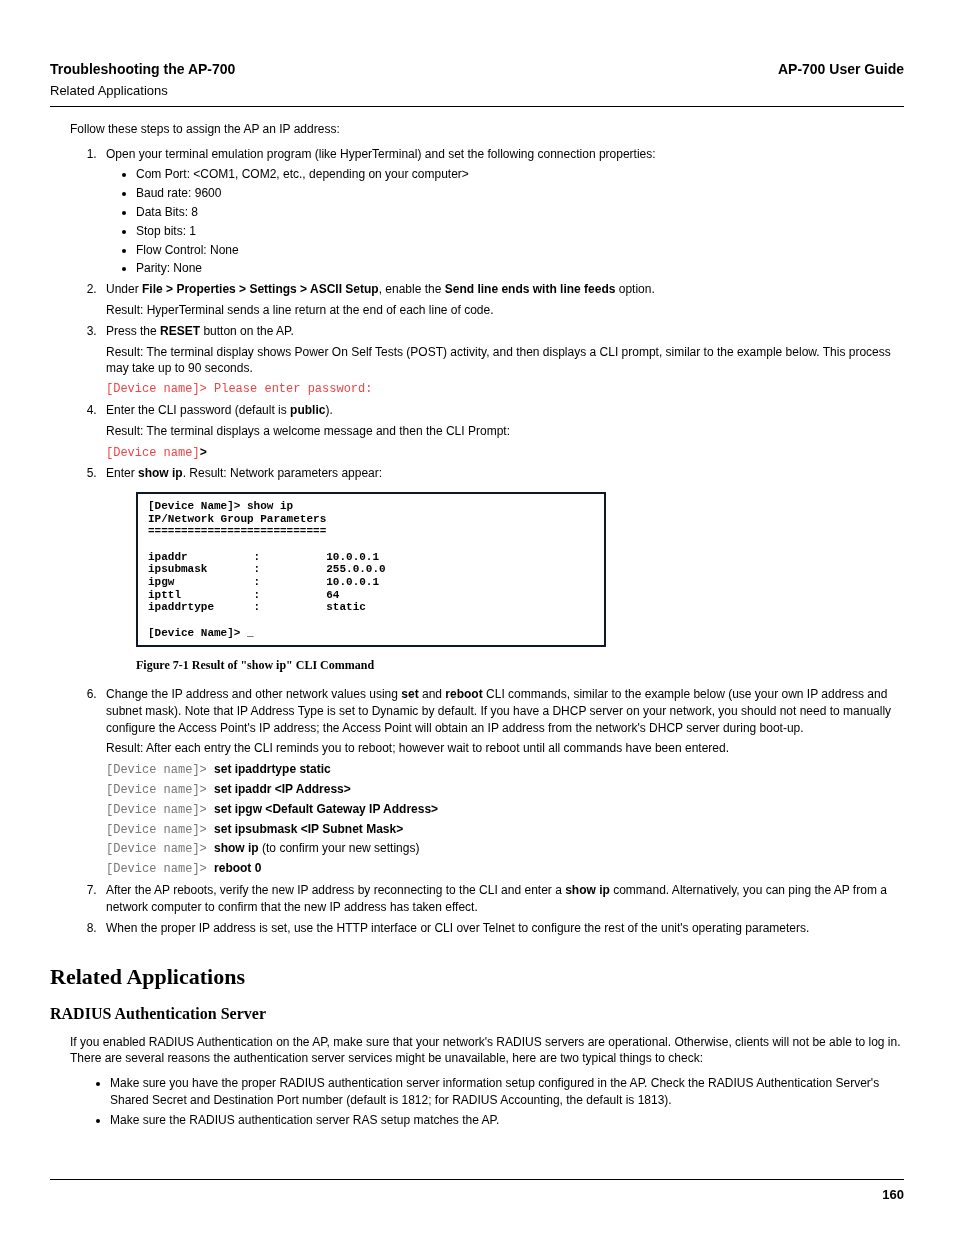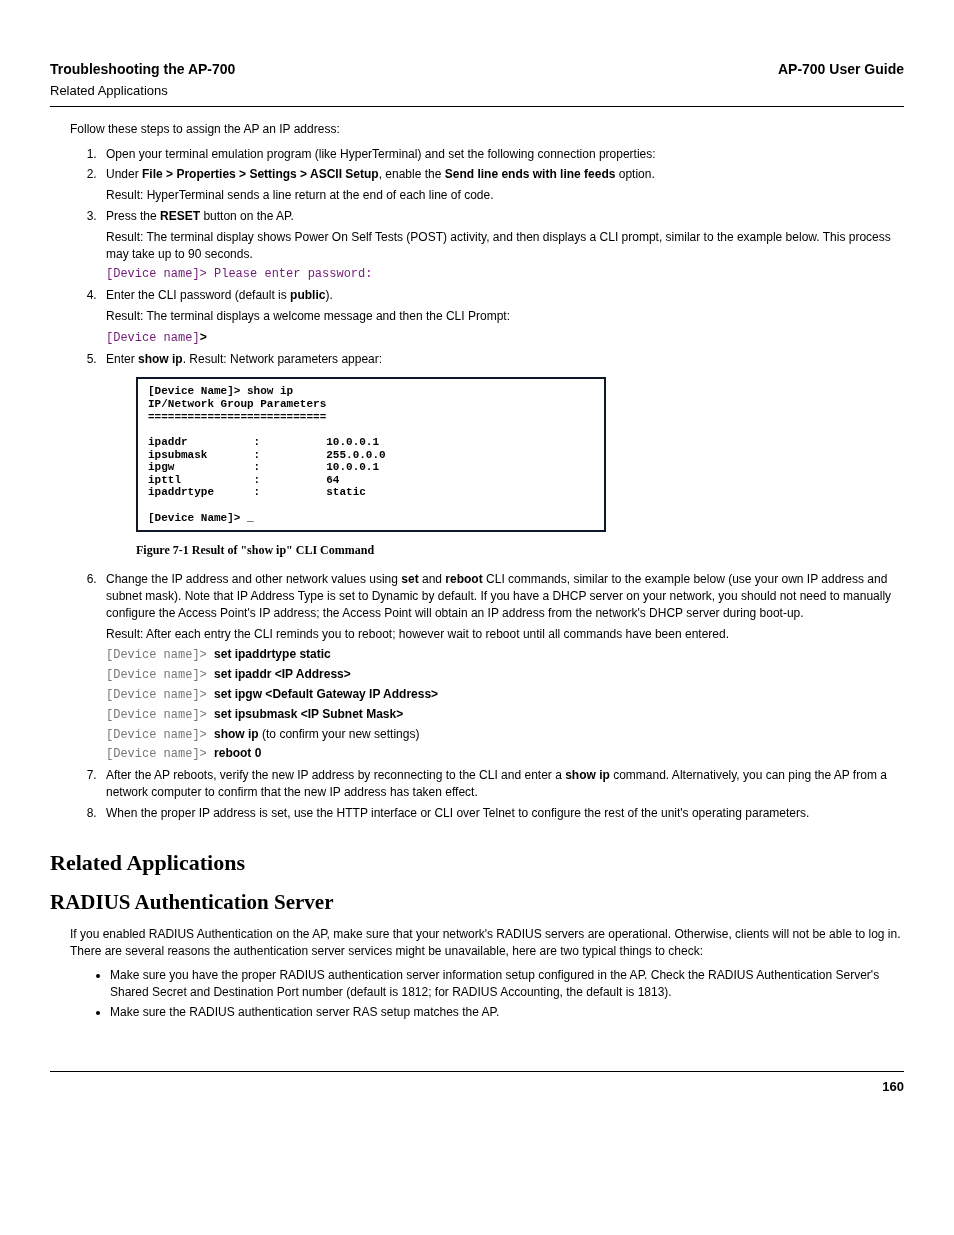--- a/index.html
+++ b/index.html
@@ -46,21 +46,21 @@
   }
   ol.main-list ul {
     list-style: disc;
     margin: 4px 0 4px 20px;
     padding-left: 10px;
   }
   ol.main-list ul li { margin: 2px 0; }
   .result { margin: 4px 0; }
   .mono {
     font-family: "Courier New", monospace;
-    color: #701a75;
+    color: #ef4444;
     font-size: 12px;
   }
   .bold-mono {
     font-family: "Courier New", monospace;
     font-weight: bold;
     color: #000;
   }
   .cmd-line { margin: 2px 0; }
   .cmd-prefix {
     font-family: "Courier New", monospace;
@@ -85,21 +85,21 @@
     margin: 10px 0 12px 0;
   }
   h2.section {
     font-family: "Times New Roman", serif;
     font-size: 22px;
     font-weight: bold;
     margin: 26px 0 10px 0;
   }
   h3.subsection {
     font-family: "Times New Roman", serif;
-    font-size: 21px;
+    font-size: 16px;
     font-weight: bold;
     margin: 8px 0 8px 0;
   }
   .para { margin: 0 0 8px 20px; }
   ul.bullets {
     margin: 0 0 0 20px;
     padding-left: 28px;
   }
   ul.bullets li { margin: 3px 12px; }
   hr.footer-rule {
@@ -125,20 +125,28 @@
   </div>
   <div class="header-right">AP-700 User Guide</div>
 </div>
 <hr class="header-rule">
 
 <p class="intro">Follow these steps to assign the AP an IP address:</p>
 
 <ol class="main-list">
   <li>
     <span>Open your terminal emulation program (like HyperTerminal) and set the following connection properties:</span>
+    <ul>
+      <li>Com Port: &lt;COM1, COM2, etc., depending on your computer&gt;</li>
+      <li>Baud rate: 9600</li>
+      <li>Data Bits: 8</li>
+      <li>Stop bits: 1</li>
+      <li>Flow Control: None</li>
+      <li>Parity: None</li>
+    </ul>
   </li>
   <li>
     <span>Under </span><b>File &gt; Properties &gt; Settings &gt; ASCII Setup</b><span>, enable the </span><b>Send line ends with line feeds</b><span> option.</span>
     <div class="result">Result: HyperTerminal sends a line return at the end of each line of code.</div>
   </li>
   <li>
     <span>Press the </span><b>RESET</b><span> button on the AP.</span>
     <div class="result">Result: The terminal display shows Power On Self Tests (POST) activity, and then displays a CLI prompt, similar to the example below. This process may take up to 90 seconds.</div>
     <div class="mono">[Device name]&gt; Please enter password:</div>
   </li>

